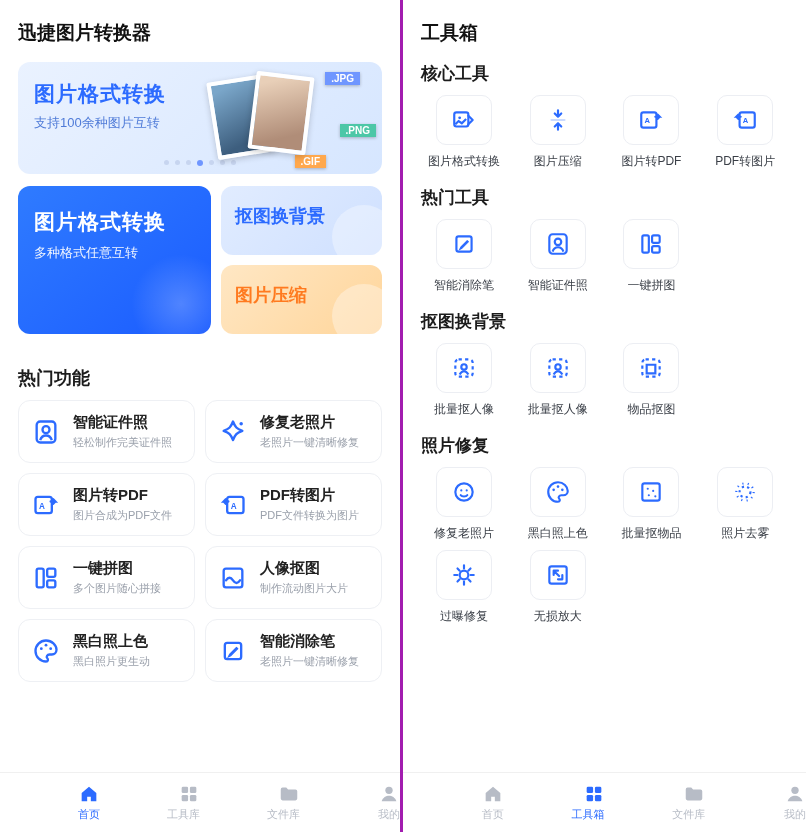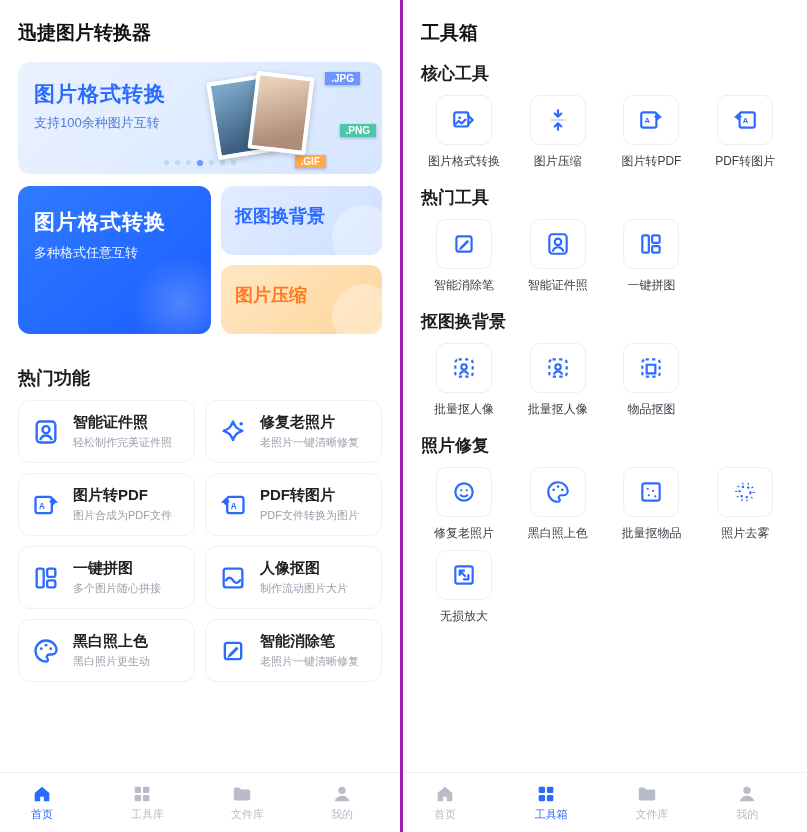--- a/index.html
+++ b/index.html
@@ -115,22 +115,22 @@
   .tool .lab { font-size:12px; color:#3a3f47; text-align:center; white-space:nowrap; }
   
   .tgrid3 .tool { }
 
   
   .nav {
     position:absolute; left:0; right:0; bottom:0; height:60px;
     display:flex; border-top:1px solid #f0f0f0; background:#fff;
   }
   .nav .ni {
-    flex:1; display:flex; flex-direction:column; align-items:flex-start; justify-content:center;
-    gap:2px; font-size:11px; color:#b7bcc6;padding-left:31px;
+    flex:1; display:flex; flex-direction:column; align-items:flex-end; justify-content:center;
+    gap:2px; font-size:11px; color:#b7bcc6;
   }
   .nav .ni.active { color:#2c6bff; }
   .nav .ni svg { width:22px; height:22px; }
 
   svg { display:block; }
 </style>
 </head>
 <body>
 
 <svg width="0" height="0" style="position:absolute">
@@ -528,20 +528,28 @@
           <div class="box">
             <svg width="26" height="26" viewBox="0 0 24 24">
               <use href="#i-dehaze"></use>
             </svg>
           </div>
           <div class="lab">照片去雾</div>
         </div>
         <div class="tool">
           <div class="box">
             <svg width="26" height="26" viewBox="0 0 24 24">
+              <use href="#i-exposure"></use>
+            </svg>
+          </div>
+          <div class="lab">过曝修复</div>
+        </div>
+        <div class="tool">
+          <div class="box">
+            <svg width="26" height="26" viewBox="0 0 24 24">
               <use href="#i-upscale"></use>
             </svg>
           </div>
           <div class="lab">无损放大</div>
         </div>
       </div>
 
 
     <div class="nav" id="nav-right">
         <div class="ni">

